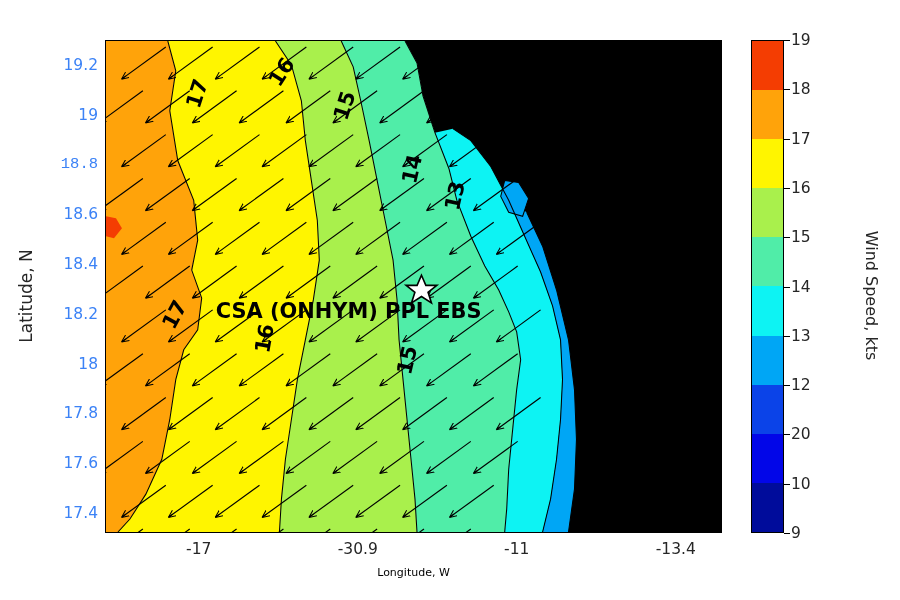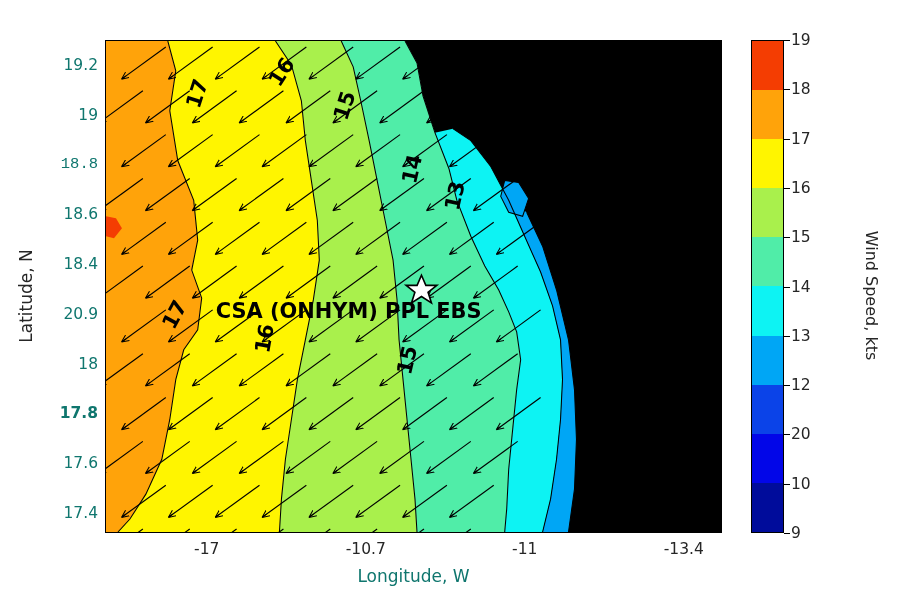--- a/index.html
+++ b/index.html
@@ -22,32 +22,32 @@
     position:absolute;left:105px;top:40px;width:617px;height:493px;
     border:1.3px solid #000;box-sizing:border-box;overflow:hidden;
     background:#000;
   }
   .mapcanvas{position:absolute;inset:0;}
   .mapcanvas svg{display:block;width:100%;height:100%;}
 
   
   .ytick{
     position:absolute;right:0;transform:translateY(-50%);
-    font-size:15.5px;color:#0f766e;white-space:nowrap;text-align:right;
+    font-size:15.5px;color:#3b82f6;white-space:nowrap;text-align:right;
   }
   .ytickwrap{position:absolute;left:18px;top:40px;width:80px;height:493px;}
   .xtick{
     position:absolute;top:0;transform:translateX(-50%);
     font-size:15.5px;color:#262626;white-space:nowrap;
   }
-  .xtickwrap{position:absolute;left:97px;top:540px;width:617px;height:24px;}
+  .xtickwrap{position:absolute;left:89px;top:540px;width:617px;height:24px;}
 
   .xlabel{
     position:absolute;left:105px;top:566px;width:617px;text-align:center;
-    font-size:17px;color:#0f766e;
+    font-size:11px;color:#000000;
   }
   .ylabel{
     position:absolute;left:-74px;top:286px;width:200px;text-align:center;
     font-size:17px;color:#262626;transform:rotate(-90deg);
     transform-origin:50% 50%;
   }
 
   
   .cbar{
     position:absolute;left:751px;top:40px;width:33px;height:493px;
@@ -267,33 +267,33 @@
         </g>
 
         <text id="site-text" x="110" y="278" font-family="DejaVu Sans, Liberation Sans, sans-serif" font-size="21" font-weight="bold" fill="#000">CSA (ONHYM) PPL EBS</text>
       </svg>
     </div>
   </div>
 
   <div class="ytickwrap" id="ytickwrap">
       <div class="ytick" style="top: 473.081px;">17.4</div>
       <div class="ytick" style="top: 423.283px; margin-left: 16px;">17.6</div>
-      <div class="ytick" style="top: 373.485px; font-weight: bold;">17.8</div>
+      <div class="ytick" style="top: 373.485px;">17.8</div>
       <div class="ytick" style="top: 323.687px;">18</div>
-      <div class="ytick" style="top: 273.889px;">20.9</div>
+      <div class="ytick" style="top: 273.889px;">18.2</div>
       <div class="ytick" style="top: 224.091px;">18.4</div>
       <div class="ytick" style="top: 174.293px;">18.6</div>
       <div class="ytick" style="top: 124.495px; font-family: Liberation Mono, monospace;">18.8</div>
       <div class="ytick" style="top: 74.697px;">19</div>
       <div class="ytick" style="top: 24.899px;">19.2</div>
     </div>
 
   <div class="xtickwrap" id="xtickwrap">
       <div class="xtick" style="left: 109.724px;">-17</div>
-      <div class="xtick" style="left: 268.745px;">-10.7</div>
+      <div class="xtick" style="left: 268.745px;">-30.9</div>
       <div class="xtick" style="left: 427.765px;">-11</div>
       <div class="xtick" style="left: 586.786px;">-13.4</div>
     </div>
 
   <div class="xlabel">Longitude, W</div>
   <div class="ylabel">Latitude, N</div>
 
   <div class="cbar" id="cbar">
       <div class="cbseg" style="background: rgb(244, 61, 2); height: 10%;"></div>
       <div class="cbseg" style="background: rgb(255, 163, 10); height: 10%;"></div>

